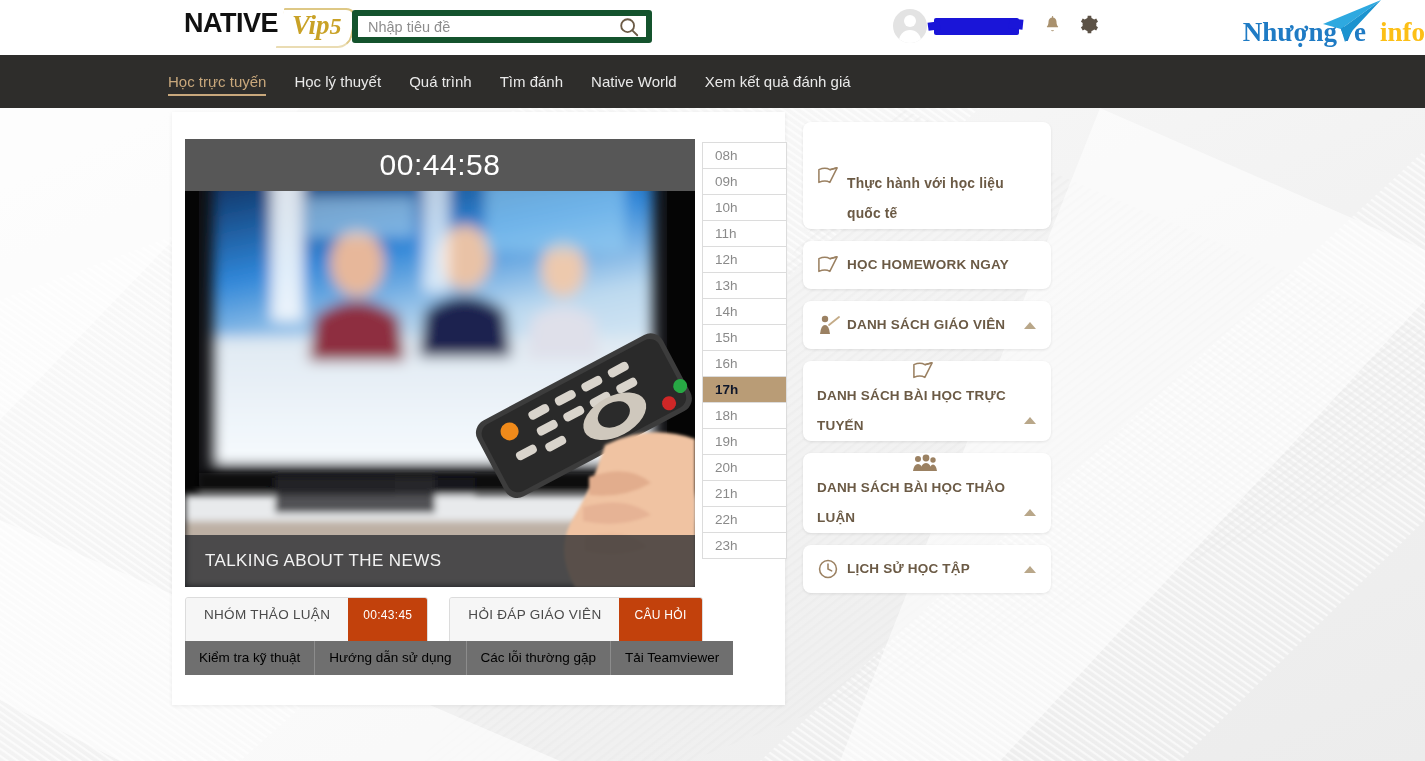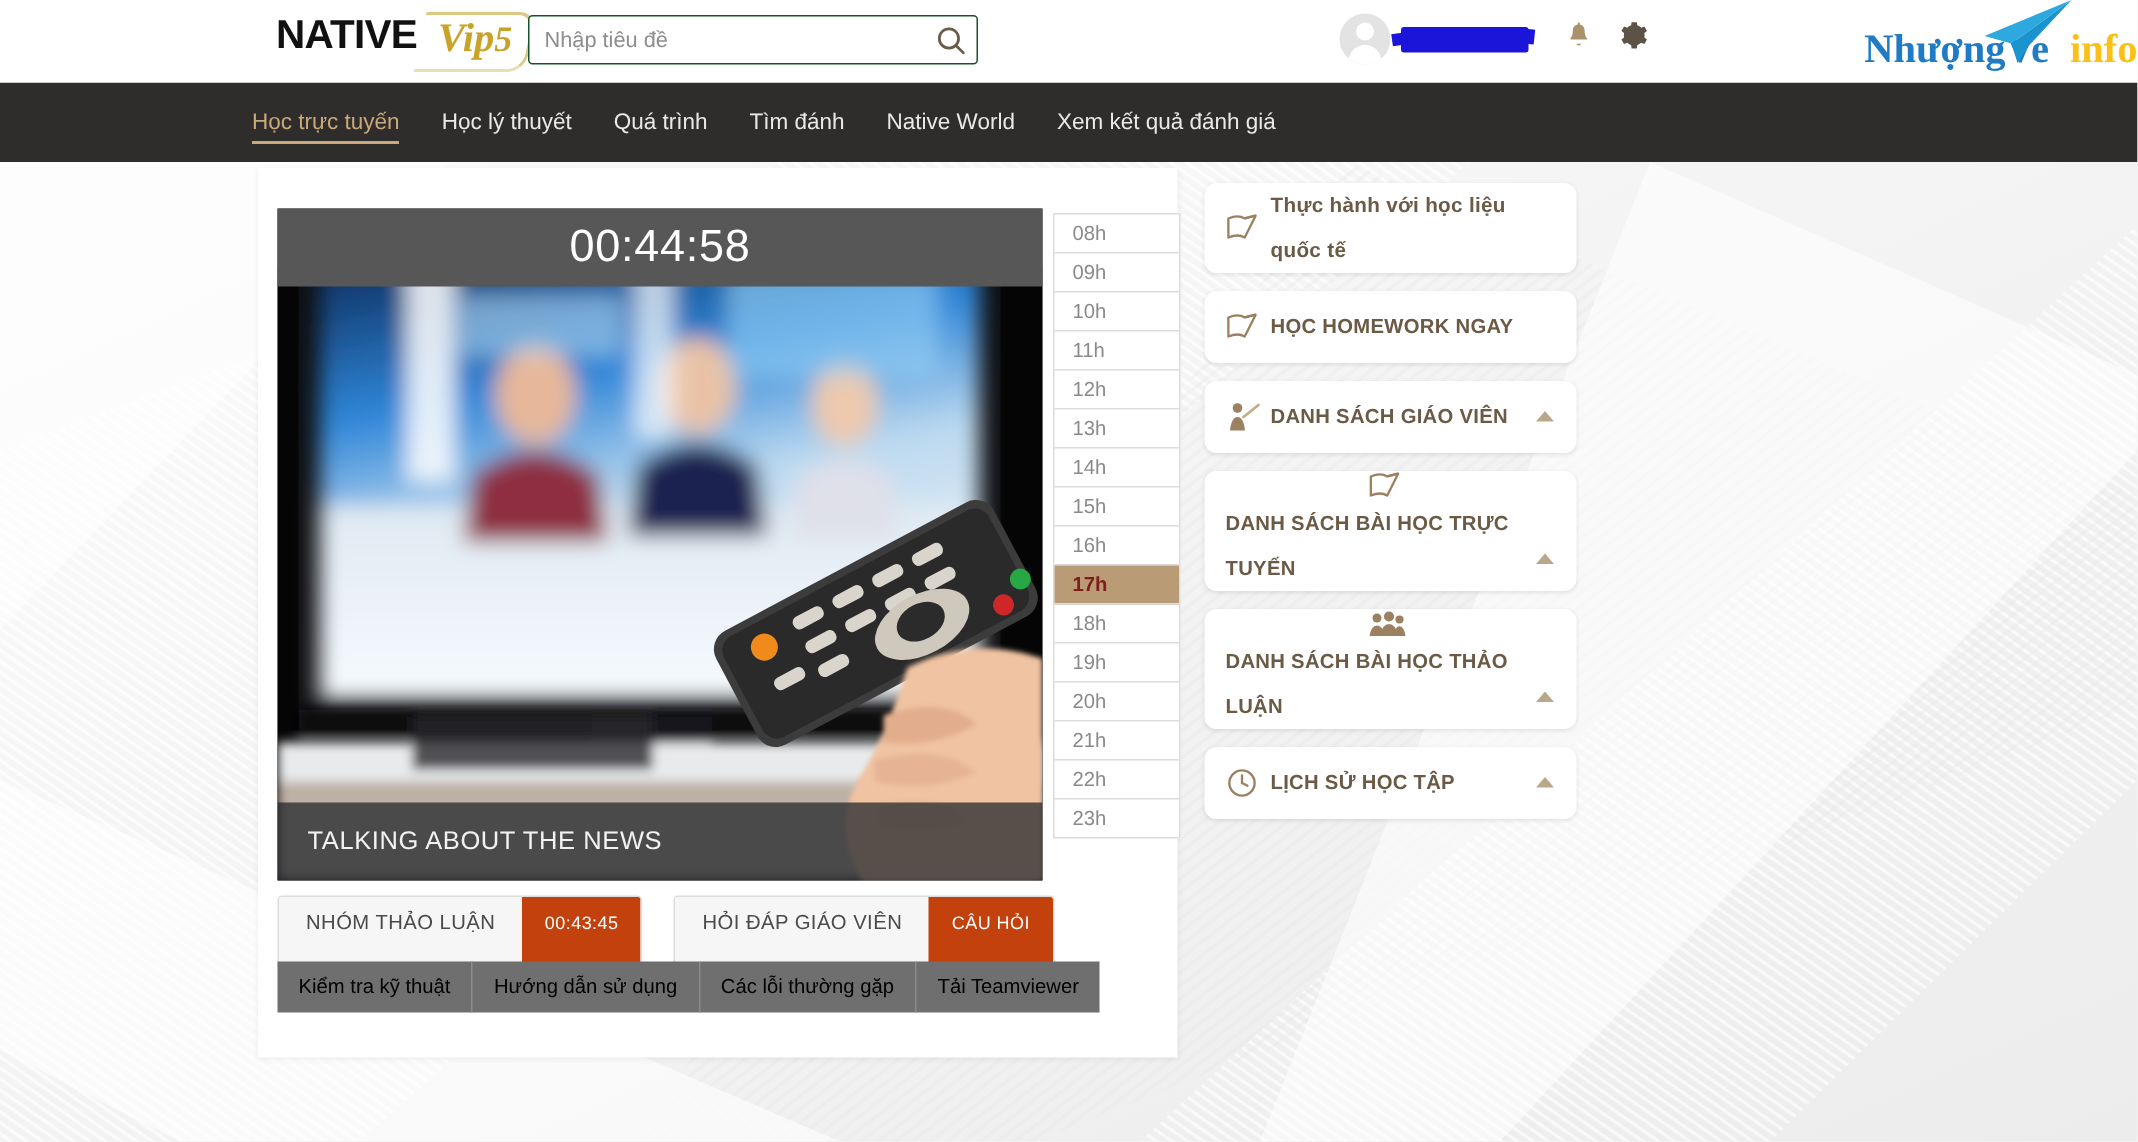--- a/index.html
+++ b/index.html
@@ -45,21 +45,21 @@
     border: 2px solid #d9bf72;
     border-left: none; border-bottom-color: #e7d7a6;
     border-radius: 0 12px 12px 0;
     transform: skewX(-12deg);
     opacity: .85;
   }
 
   .search-box {
     position: absolute; left: 352px; top: 10px;
     width: 300px; height: 33px;
-    border: 1px solid #14532d; border-radius: 3px;
+    border: 6px solid #14532d; border-radius: 3px;
     background: #fff;
     display: flex; align-items: center;
   }
   .search-input {
     border: none; outline: none; background: transparent;
     flex: 1; height: 100%; padding: 0 10px;
     font-size: 14.5px; color: #555;
     font-family: "Liberation Sans", sans-serif;
   }
   .search-input::placeholder { color: #8d8d8d; }
@@ -185,21 +185,21 @@
     border: 1px solid #dcdcdc; border-bottom: none;
     background: #fff;
   }
   .hour-item {
     height: 26px; line-height: 26px;
     border-bottom: 1px solid #dcdcdc;
     font-size: 13.5px; color: #8a8a8a;
     padding-left: 12px; cursor: pointer;
   }
   .hour-item.selected {
-    background: #b99c76; color: #7f1d1d; font-weight: bold;
+    background: #b99c76; color: #0f172a; font-weight: bold;
   }
 
   
   .tabrow {
     position: absolute; left: 13px; top: 485px;
     display: flex; align-items: stretch; gap: 21px;
   }
   .tabgroup {
     display: flex; align-items: stretch;
     border: 1px solid #dcdcdc; border-radius: 3px; overflow: hidden;
@@ -247,21 +247,21 @@
   .side-card.tall { min-height: 69px; flex-direction: column; }
   .side-icon {
     flex: 0 0 auto; width: 30px;
     display: flex; align-items: center; justify-content: flex-start;
   }
   .side-label {
     font-size: 13.5px; color: #6b5a45; font-weight: bold;
     letter-spacing: .2px; line-height: 30px;
     padding-right: 20px;
   }
-  .side-label.mixed { font-size: 13.8px; }
+  .side-label.mixed { font-size: 13.8px; margin-top: 47px; }
   .side-chevron {
     position: absolute; right: 14px; bottom: 12px;
   }
   .side-card:not(.tall) .side-chevron { top: 50%; bottom: auto; transform: translateY(-50%); }
 </style>
 </head>
 <body>
 
 <svg id="bg-art" viewBox="0 0 1425 761" preserveAspectRatio="none">
   <defs>

